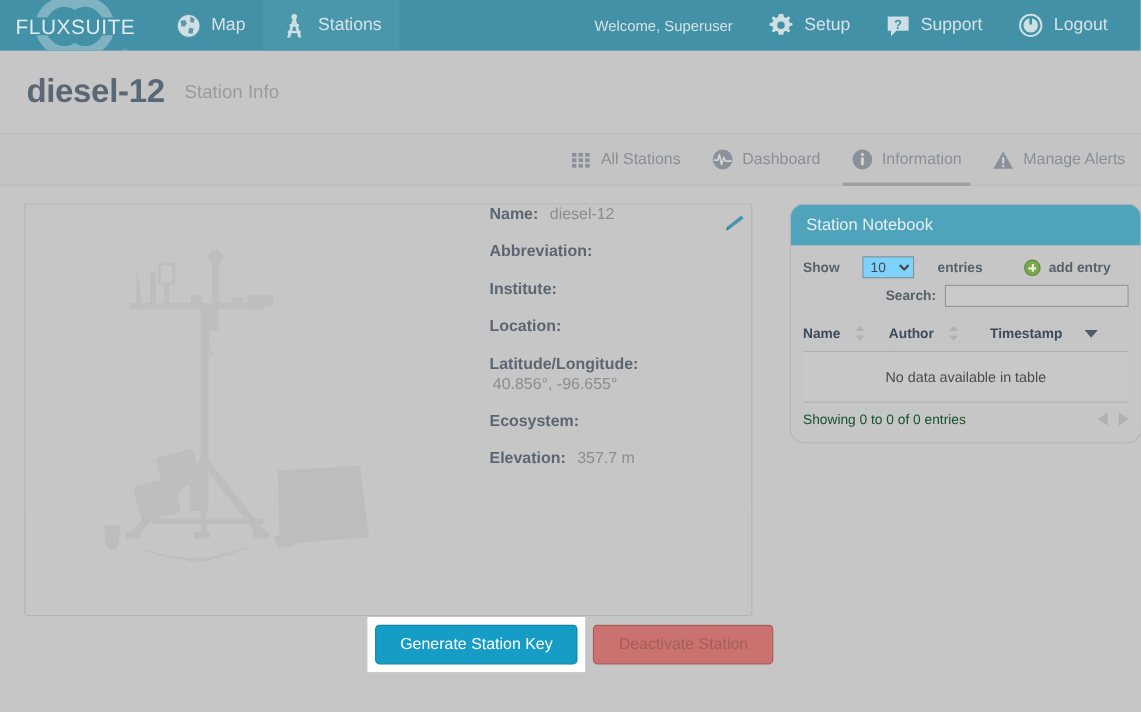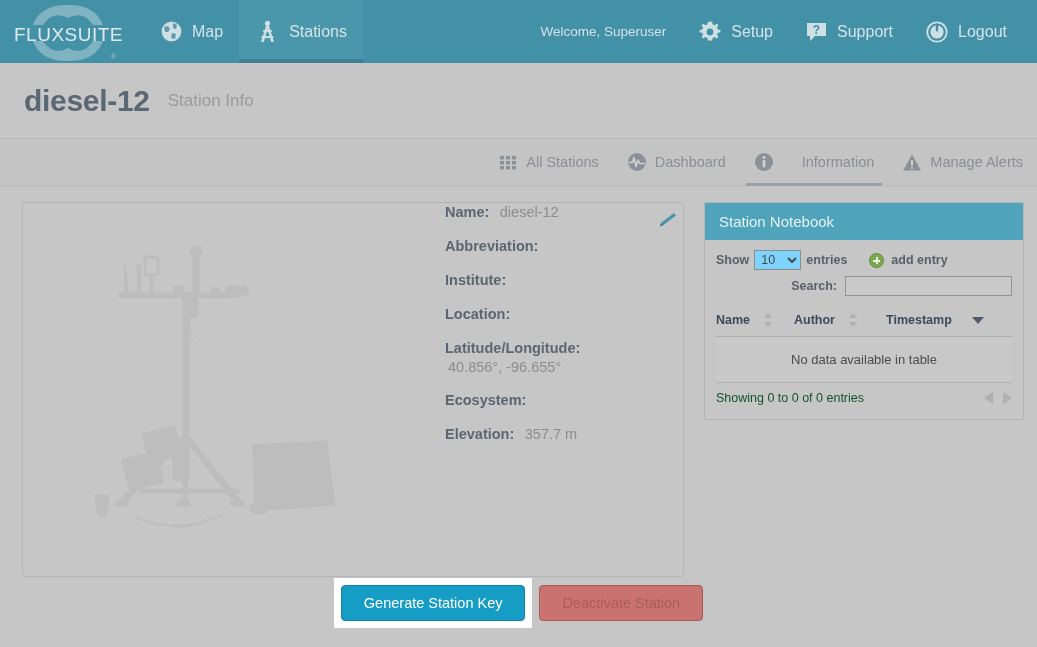--- a/index.html
+++ b/index.html
@@ -9,21 +9,21 @@
     width: 1037px; height: 647px;
     overflow: hidden;
     background: #c6c6c6;
     font-family: "Liberation Sans", sans-serif;
     -webkit-font-smoothing: antialiased;
   }
 
   
   .topnav {
     position: relative;
-    height: 63px;
+    height: 46px;
     background: #4391a6;
     display: flex;
     align-items: center;
     padding: 0 14px 0 14px;
     overflow: hidden;
   }
   .logo {
     width: 108px; height: 60px;
     position: relative;
     flex: 0 0 auto;
@@ -111,21 +111,21 @@
     display: flex; align-items: center;
     height: 47px;
     padding: 0 14px;
     color: #8b8f95;
     font-size: 14.5px;
     cursor: pointer;
     position: relative;
     white-space: nowrap;
   }
   .tab .tab-ic { margin-right: 8px; display: flex; align-items: center; }
-  .tab.active { color: #8b8f95; gap: 20px; }
+  .tab.active { color: #8b8f95; }
   .tab.active:after {
     content: "";
     position: absolute;
     left: 6px; right: 6px; bottom: 0;
     height: 3px;
     background: #9ba0a6;
   }
 
   
   .content {
@@ -181,36 +181,38 @@
   .edit-pencil {
     position: absolute;
     right: 6px; top: 8px;
     cursor: pointer;
   }
 
   
   .notebook {
     width: 320px;
     border: 1px solid #b5b5b5;
-    border-radius: 0;
+    border-radius: 13px;
     background: #c6c6c6;
     flex: 0 0 auto;
     overflow: hidden;
+    margin-left: 14px;
   }
   .nb-head {
     background: #4fa3bb;
     color: #e6f1f5;
     font-size: 15px;
     padding: 10px 14px;
   }
   .nb-body { padding: 10px 11px 0 11px; }
   .nb-controls {
     display: flex; align-items: center;
     font-size: 12.5px; font-weight: bold; color: #59606a;
     margin-bottom: 6px;
+    gap: 16px;
   }
   .nb-select {
     font-family: "Liberation Sans", sans-serif;
     font-size: 12.5px;
     margin: 0 5px;
     padding: 1px 2px;
     border: 1px solid #8d8d8d;
     background: #7dd3fc;
     color: #44474b;
     height: 20px;

